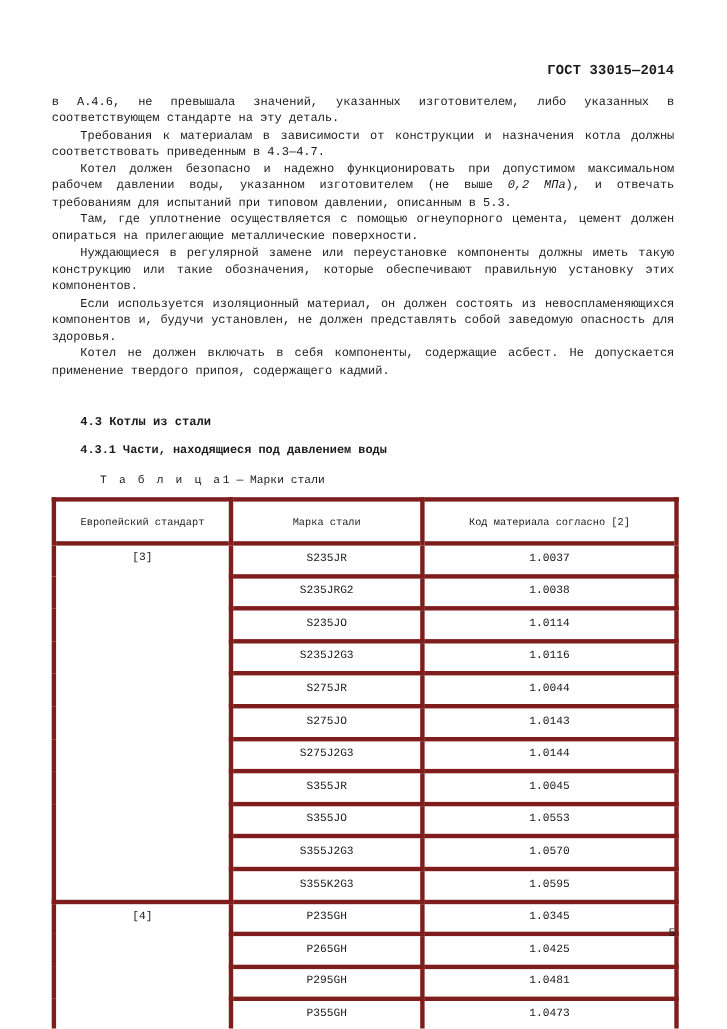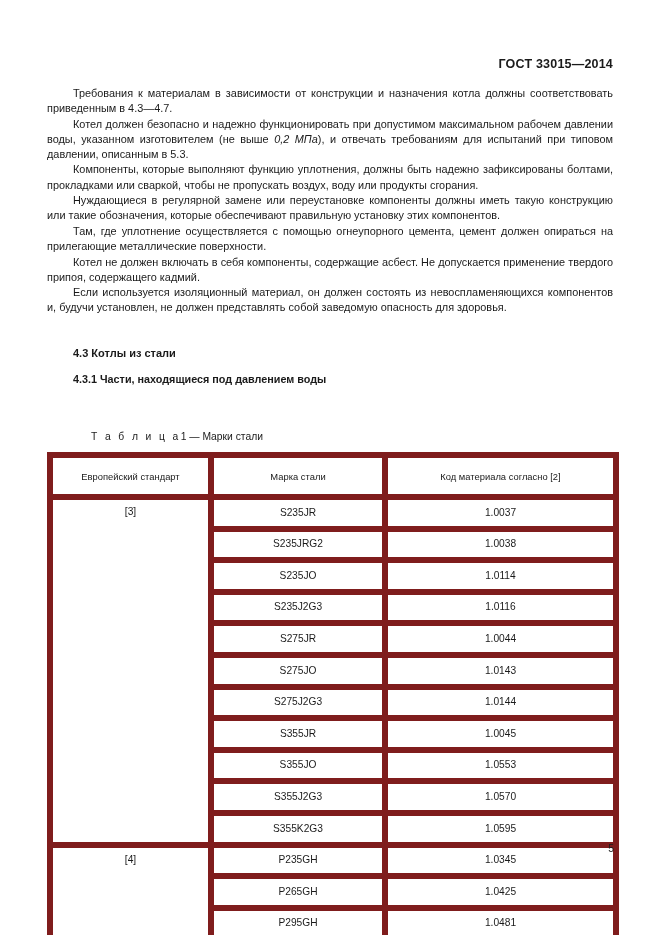--- a/index.html
+++ b/index.html
@@ -13,20 +13,21 @@
     font-family: "Liberation Sans", sans-serif;
     color: #1a1a1a;
     position: relative;
     overflow: hidden;
   }
   .page {
     position: relative;
     width: 661px;
     height: 742px;
     box-sizing: border-box;
+    font-family: Liberation Mono, monospace;
   }
 
   
   .doc-header {
     position: absolute;
     top: 57px;
     right: 48px;
     font-size: 12.5px;
     font-weight: bold;
     letter-spacing: 0.2px;
@@ -105,21 +106,21 @@
     border-collapse: collapse;
     table-layout: fixed;
     font-size: 10px;
   }
   .steel-table col.c1 { width: 161px; }
   .steel-table col.c2 { width: 174px; }
   .steel-table col.c3 { width: 231px; }
 
   .steel-table th,
   .steel-table td {
-    border: 6px solid #7f1d1d;
+    border: 4px solid #7f1d1d;
     text-align: center;
     padding: 0;
     vertical-align: middle;
   }
   .steel-table thead th {
     height: 36px;
     font-weight: normal;
     font-size: 9.4px;
     border-bottom: 3px double #111;
   }
@@ -144,27 +145,27 @@
 </style>
 </head>
 <body>
 
 <div class="page">
 
   <div class="doc-header">ГОСТ 33015—2014</div>
 
   <div class="body-text">
     <div>
+        <p class="para no-indent"><span>в А.4.6, не превышала значений, указанных изготовителем, либо указанных в соответствующем стан­дарте на эту деталь.</span></p>
         <p class="para"><span>Требования к материалам в зависимости от конструкции и назначения котла должны соответство­вать приведенным в 4.3—4.7.</span></p>
         <p class="para"><span>Котел должен безопасно и надежно функционировать при допустимом максимальном рабочем давлении воды, указанном изготовителем (не выше </span><em>0,2 МПа</em><span>), и отвечать требованиям для испытаний при типовом давлении, описанным в 5.3.</span></p>
-        <p class="para"><span>Компоненты, которые выполняют функцию уплотнения, должны быть надежно зафиксированы болтами, прокладками или сваркой, чтобы не пропускать воздух, воду или продукты сгорания.</span></p>
+        <p class="para"><span>Там, где уплотнение осуществляется с помощью огнеупорного цемента, цемент должен опираться на прилегающие металлические поверхности.</span></p>
         <p class="para"><span>Нуждающиеся в регулярной замене или переустановке компоненты должны иметь такую кон­струкцию или такие обозначения, которые обеспечивают правильную установку этих компонентов.</span></p>
-        <p class="para"><span>Там, где уплотнение осуществляется с помощью огнеупорного цемента, цемент должен опираться на прилегающие металлические поверхности.</span></p>
+        <p class="para"><span>Если используется изоляционный материал, он должен состоять из невоспламеняющихся компо­нентов и, будучи установлен, не должен представлять собой заведомую опасность для здоровья.</span></p>
         <p class="para"><span>Котел не должен включать в себя компоненты, содержащие асбест. Не допускается применение твердого припоя, содержащего кадмий.</span></p>
-        <p class="para"><span>Если используется изоляционный материал, он должен состоять из невоспламеняющихся компо­нентов и, будучи установлен, не должен представлять собой заведомую опасность для здоровья.</span></p>
       </div>
     <div class="h2">4.3 Котлы из стали</div>
     <div class="h3">4.3.1 Части, находящиеся под давлением воды</div>
   </div>
 
   <div class="table-caption">
     <span class="tc-word">Т а б л и ц а</span><span class="tc-num">1</span><span> — Марки стали</span>
   </div>
 
   <table class="steel-table">

